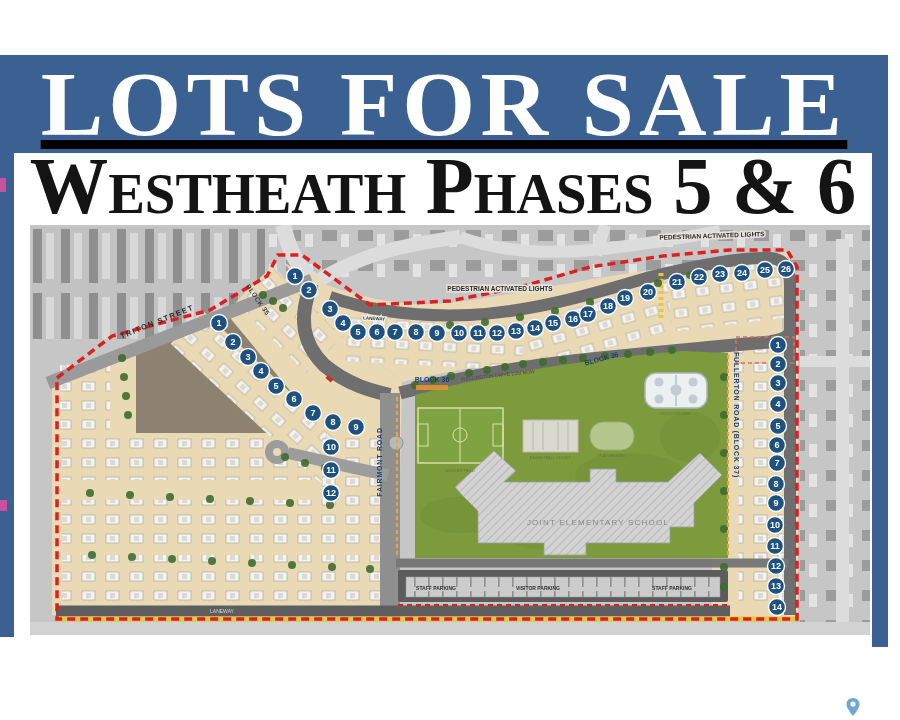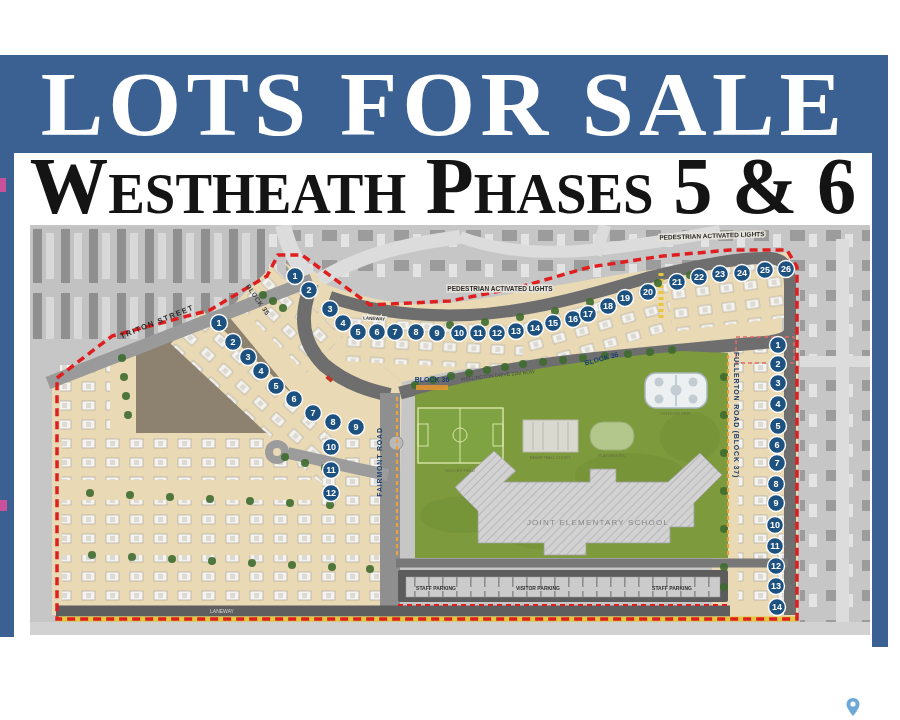--- a/index.html
+++ b/index.html
@@ -1,18 +1,18 @@
 <!DOCTYPE html>
 <html><head>
 <meta charset="utf-8">
 <style>
   html,body{margin:0;padding:0;background:#ffffff;}
   .page{position:relative;width:900px;height:720px;background:#ffffff;overflow:hidden;
         font-family:"Liberation Sans",sans-serif;}
-  .band-top{position:absolute;left:0;top:55px;width:888px;height:98px;background:#3a6191;}
+  .band-top{position:absolute;left:0;top:55px;width:888px;height:98px;background:#3a6191;text-decoration:underline;}
   .banner-title{width:100%;height:98px;line-height:100px;text-align:center;color:#ffffff;
         font-family:"Liberation Serif",serif;font-weight:bold;font-size:91px;letter-spacing:5px;
         transform:scaleX(1.03);transform-origin:center;white-space:nowrap;}
   .bar-left{position:absolute;left:0;top:153px;width:14px;height:484px;background:#3a6191;}
   .bar-right{position:absolute;left:872px;top:153px;width:16px;height:494px;background:#3a6191;}
   .title-box{position:absolute;left:14px;top:153px;width:858px;height:69px;background:#ffffff;
         overflow:hidden;}
   .subtitle{width:100%;text-align:center;font-family:"Liberation Serif",serif;font-weight:bold;
         font-variant:small-caps;font-size:80px;line-height:66px;color:#141414;
         transform:scaleX(0.98);transform-origin:center;white-space:nowrap;}

